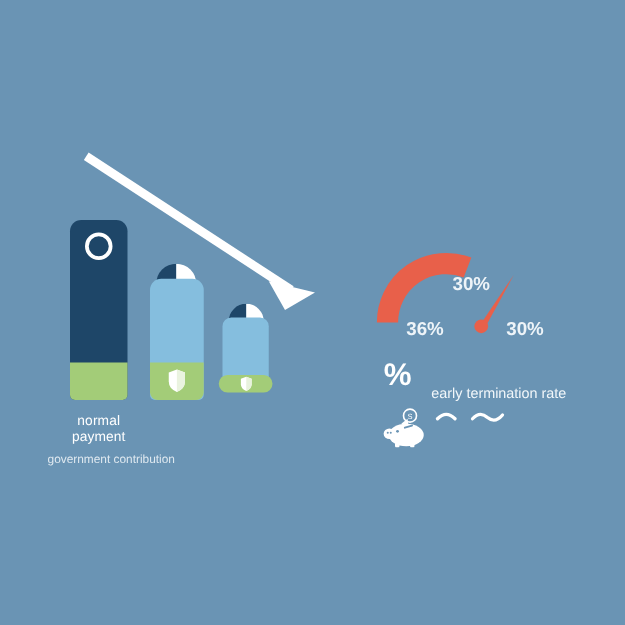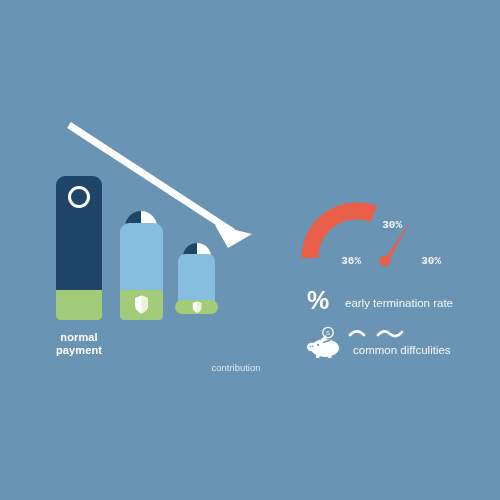--- a/index.html
+++ b/index.html
@@ -61,40 +61,39 @@
   }
   .dome .dome-l { left: 0; background: #1e4668; }
   .dome .dome-r { left: 50%; background: #ffffff; }
 
   
   .lbl-main {
     color: #ffffff;
     font-size: 11px;
     line-height: 12.5px;
     text-align: center;
-    font-weight: 700;
+    font-weight: 400;
     letter-spacing: 0.1px;
     white-space: pre-line;
   }
   .lbl-sub {
     color: #dfe9f0;
     font-size: 9.5px;
     line-height: 11px;
     text-align: center;
     font-weight: 400;
   }
 
   
   .gauge-val {
     color: #eef4f8;
-    font-size: 11px;
+    font-size: 15px;
     font-weight: 600;
-    text-align: right;
+    text-align: left;
     white-space: nowrap;
-    font-family: Liberation Mono, monospace;
   }
 
   
   .pct-glyph {
     color: #ffffff;
     font-size: 25px;
     font-weight: 700;
     line-height: 25px;
   }
   .stat-text {
@@ -136,37 +135,37 @@
   </div>
   <div class="abs bar-blue" style="left:178px; top:254px; width:37px; height:56px; border-radius:7px 7px 4px 4px;"></div>
   <div class="abs green-pill" style="left:175px; top:300px; width:43px; height:14px;"></div>
   <svg class="abs" style="left:192px; top:301px; width:10px; height:12px;">
     <path d="M5 0.4 L9.3 2 L9.3 6.4 Q9.3 10.2 5 11.7 Q0.7 10.2 0.7 6.4 L0.7 2 Z" fill="#ffffff"></path>
     <path d="M5 0.4 L9.3 2 L9.3 6.4 Q9.3 10.2 5 11.7 Z" fill="#e8f2dd"></path>
   </svg>
 
   <div class="abs lbl-main" style="left:29px; top:331px; width:100px;">normal
 payment</div>
+  <div class="abs lbl-sub" style="left:19px; top:362px; width:140px;">government contribution</div>
 
-  <div class="abs lbl-sub" style="left:189px; top:362px; width:94px;">contribution</div>
 
   <svg class="abs" style="left:295px; top:190px; width:140px; height:85px;">
 
     <path d="M 15 68 A 47 47 0 0 1 79 24" stroke="#e8604a" stroke-width="17" fill="none" stroke-linecap="butt"></path>
 
     <path d="M 89 70 L 116 30 L 92 74 Z" fill="#e8604a"></path>
     <circle cx="90" cy="71" r="5.5" fill="#e8604a"></circle>
   </svg>
 
   <div class="abs gauge-val" style="left:362px; top:219px; width:40px;">30%</div>
   <div class="abs gauge-val" style="left:325px; top:255px; width:36px;">36%</div>
   <div class="abs gauge-val" style="left:405px; top:255px; width:36px;">30%</div>
 
   <div class="abs pct-glyph" style="left:307px; top:288px;">%</div>
-  <div class="abs stat-text" style="left:345px; top:296px;">early termination rate</div>
+  <div class="abs stat-text" style="left:345px; top:308px;">early termination rate</div>
 
   <svg class="abs" style="left:306px; top:326px; width:42px; height:32px;">
 
     <circle cx="22" cy="6.5" r="5.2" fill="none" stroke="#ffffff" stroke-width="1.3"></circle>
     <text x="22" y="9.2" font-size="6" fill="#ffffff" text-anchor="middle" font-family="Liberation Sans, sans-serif">S</text>
 
     <ellipse cx="19" cy="22" rx="14" ry="9" fill="#ffffff"></ellipse>
 
     <ellipse cx="5.5" cy="21" rx="4.6" ry="4.2" fill="#ffffff"></ellipse>
     <circle cx="4.2" cy="20.2" r="0.8" fill="#6a94b4"></circle>
@@ -178,15 +177,14 @@
 
     <rect x="10" y="28" width="3.6" height="4" rx="1.2" fill="#ffffff"></rect>
     <rect x="22" y="28" width="3.6" height="4" rx="1.2" fill="#ffffff"></rect>
 
     <rect x="17" y="14.5" width="7.5" height="1.6" rx="0.8" fill="#6a94b4" transform="rotate(-16 20.7 15.3)"></rect>
   </svg>
   <svg class="abs" style="left:348px; top:327px; width:60px; height:14px;">
     <path d="M2 8 Q9 1 16 8" stroke="#ffffff" stroke-width="2.6" fill="none" stroke-linecap="round"></path>
     <path d="M30 8 Q36 1.5 42 7 Q48 12 54 5" stroke="#ffffff" stroke-width="2.6" fill="none" stroke-linecap="round"></path>
   </svg>
-  <div class="abs stat-text" style="left:353px; top:343px;">common diffculities</div>
 
 </div>
 
 </body></html>

